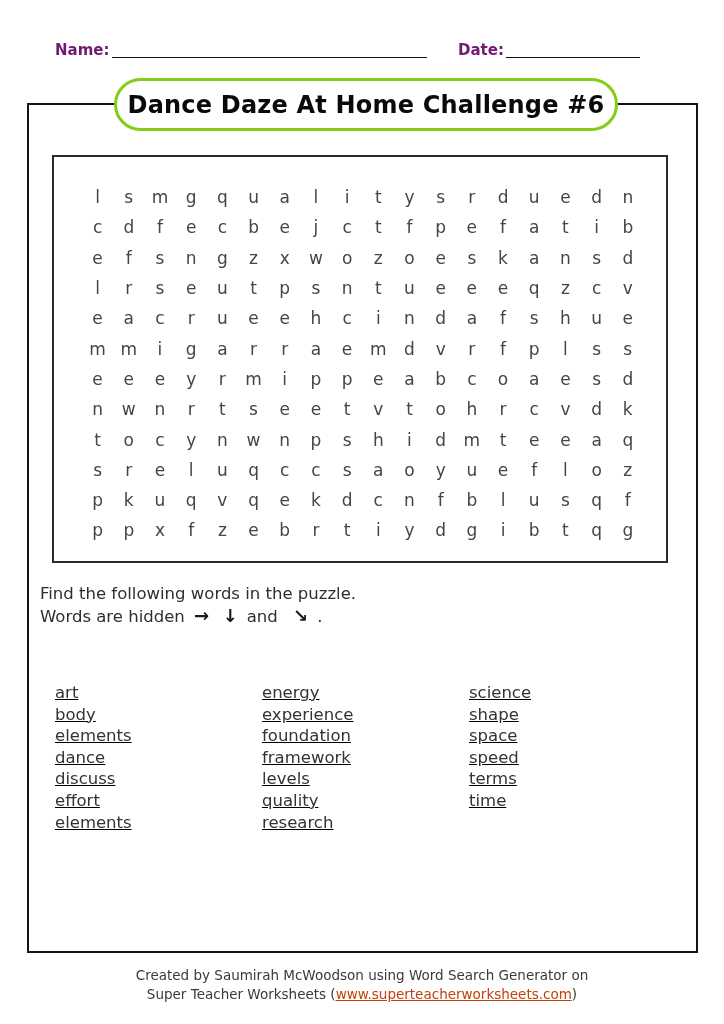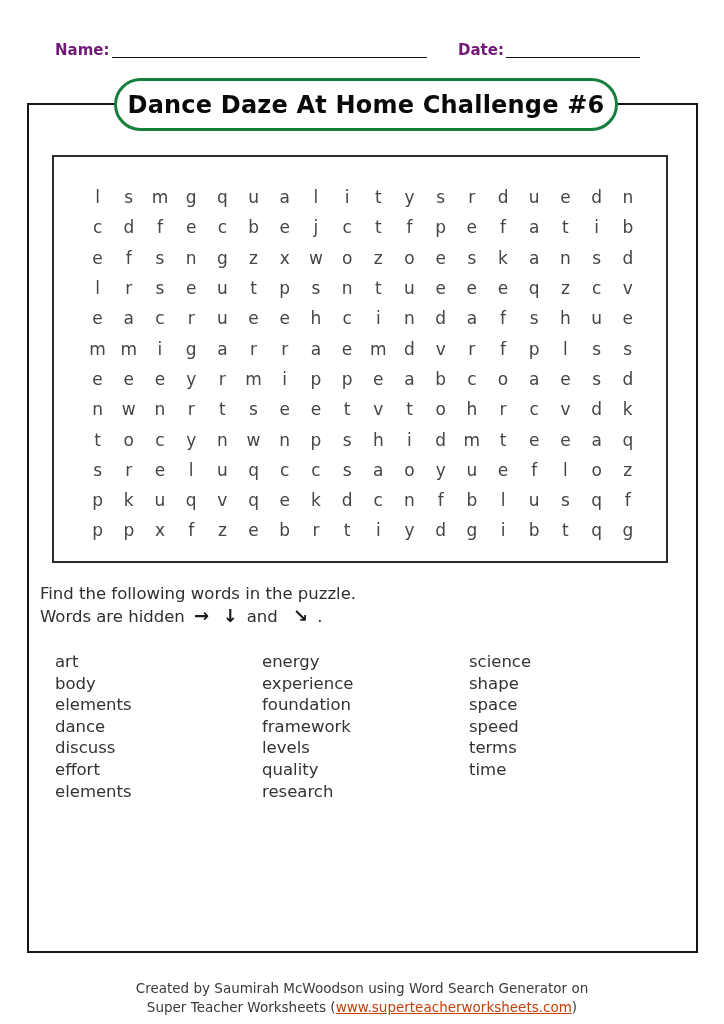--- a/index.html
+++ b/index.html
@@ -13,47 +13,47 @@
   .write-line{position:absolute;border-bottom:1.6px solid #101010;height:16px;top:41px;}
   .name-line{left:112px;width:315px;}
   .date-line{left:506px;width:134px;}
 
   
   .outer-box{position:absolute;left:27px;top:103px;width:671px;height:850px;
              border:2px solid #141414;box-sizing:border-box;background:transparent;}
 
   
   .title-pill{position:absolute;left:114px;top:78px;width:504px;height:53px;
-              background:#fff;border:3px solid #15803d;border-radius:28px;
+              background:#fff;border:3px solid #84cc16;border-radius:28px;
               box-sizing:border-box;display:flex;align-items:center;justify-content:center;z-index:3;}
   .title-text{font-size:24px;font-weight:bold;color:#0a0a0a;letter-spacing:0.2px;}
 
   
   .grid-box{position:absolute;left:52px;top:155px;width:616px;height:408px;
             border:2px solid #2b2b2b;box-sizing:border-box;background:#fff;z-index:2;}
   .letter-grid{position:absolute;left:0;top:0;right:0;bottom:0;
                display:grid;grid-template-columns:repeat(18,31.2px);
                grid-auto-rows:30.3px;padding:25px 0 0 28px;}
   .letter-cell{display:flex;align-items:center;justify-content:center;
                font-size:17px;color:#454545;}
 
   
   .instructions{position:absolute;left:40px;top:583px;font-size:16.5px;color:#2e2e2e;line-height:22px;}
   .arrow{font-weight:bold;font-size:18px;color:#1a1a1a;padding:0 4px;}
   .arrow-diag{padding-left:10px;}
 
   
-  .word-list{position:absolute;left:55px;top:651px;display:flex;}
+  .word-list{position:absolute;left:55px;top:682px;display:flex;text-decoration:underline;}
   .word-column{width:207px;}
   .word-column:last-child{width:auto;}
   .word-item{font-size:16.5px;color:#333333;line-height:21.6px;}
 
   
   .footer{position:absolute;left:0;top:966px;width:724px;text-align:center;
-          font-size:13.5px;color:#3a3a3a;line-height:19px;margin-top:13px;}
+          font-size:13.5px;color:#3a3a3a;line-height:19px;}
   .footer a{color:#c2410c;text-decoration:underline;cursor:pointer;}
 </style>
 </head>
 <body>
 
 <div class="page">
 
   <span class="hdr-label name-label">Name:</span>
   <span class="write-line name-line"></span>
   <span class="hdr-label date-label">Date:</span>

